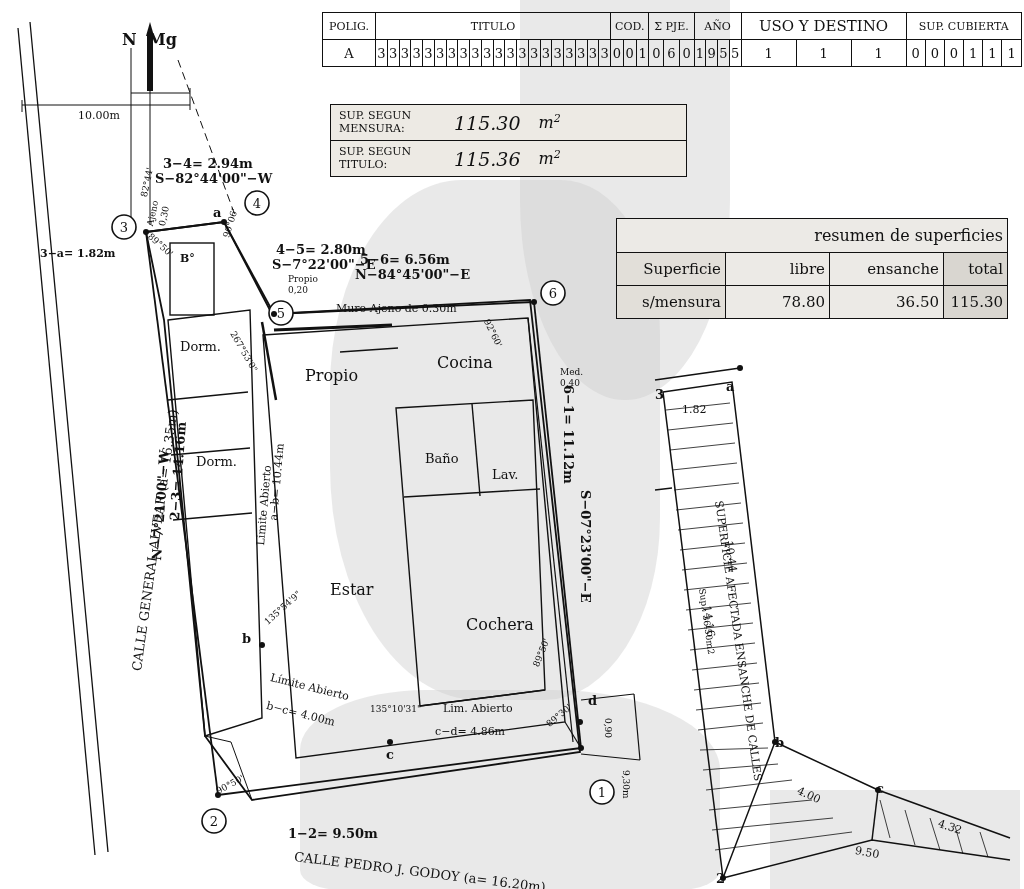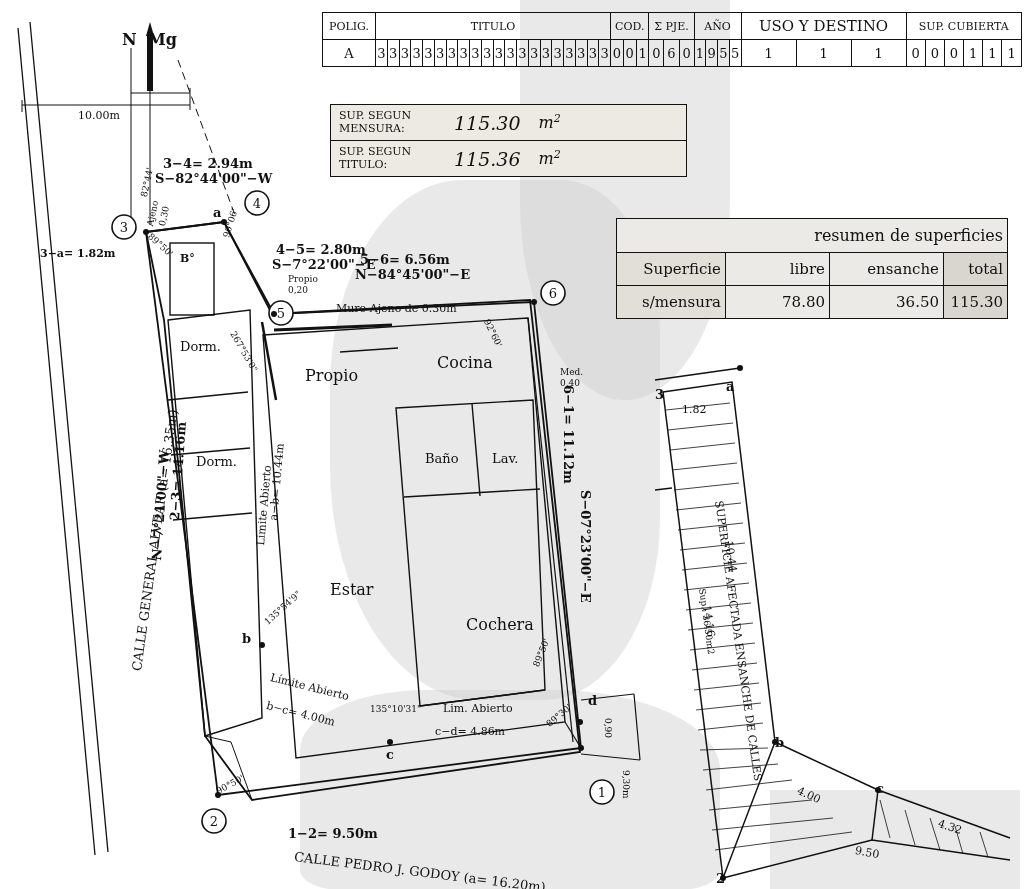--- a/index.html
+++ b/index.html
@@ -338,21 +338,21 @@
 <div class="txt b md" style="left:242px;top:632px">b</div>
 <div class="txt b md" style="left:386px;top:748px">c</div>
 <div class="txt b md" style="left:588px;top:694px">d</div>
 <div class="txt b sm" style="left:180px;top:253px">B°</div>
 
 <div class="txt md" style="left:180px;top:340px">Dorm.</div>
 <div class="txt md" style="left:196px;top:455px">Dorm.</div>
 <div class="txt lg" style="left:305px;top:368px">Propio</div>
 <div class="txt lg" style="left:437px;top:355px">Cocina</div>
 <div class="txt md" style="left:425px;top:452px">Baño</div>
-<div class="txt md" style="left:492px;top:452px">Lav.</div>
+<div class="txt md" style="left:492px;top:468px">Lav.</div>
 <div class="txt lg" style="left:330px;top:582px">Estar</div>
 <div class="txt lg" style="left:466px;top:617px">Cochera</div>
 
 <div class="txt md" style="left:130px;top:670px;transform:rotate(-82deg);transform-origin:0 0">CALLE GENERAL ALVEAR (a= 16.35m)</div>
 <div class="txt md" style="left:295px;top:850px;transform:rotate(7deg);transform-origin:0 0">CALLE PEDRO J. GODOY (a= 16.20m)</div>
 
 <div class="txt b md" style="left:655px;top:388px">3</div>
 <div class="txt b md" style="left:726px;top:380px">a</div>
 <div class="txt b md" style="left:775px;top:736px">b</div>
 <div class="txt b md" style="left:876px;top:782px">c</div>

